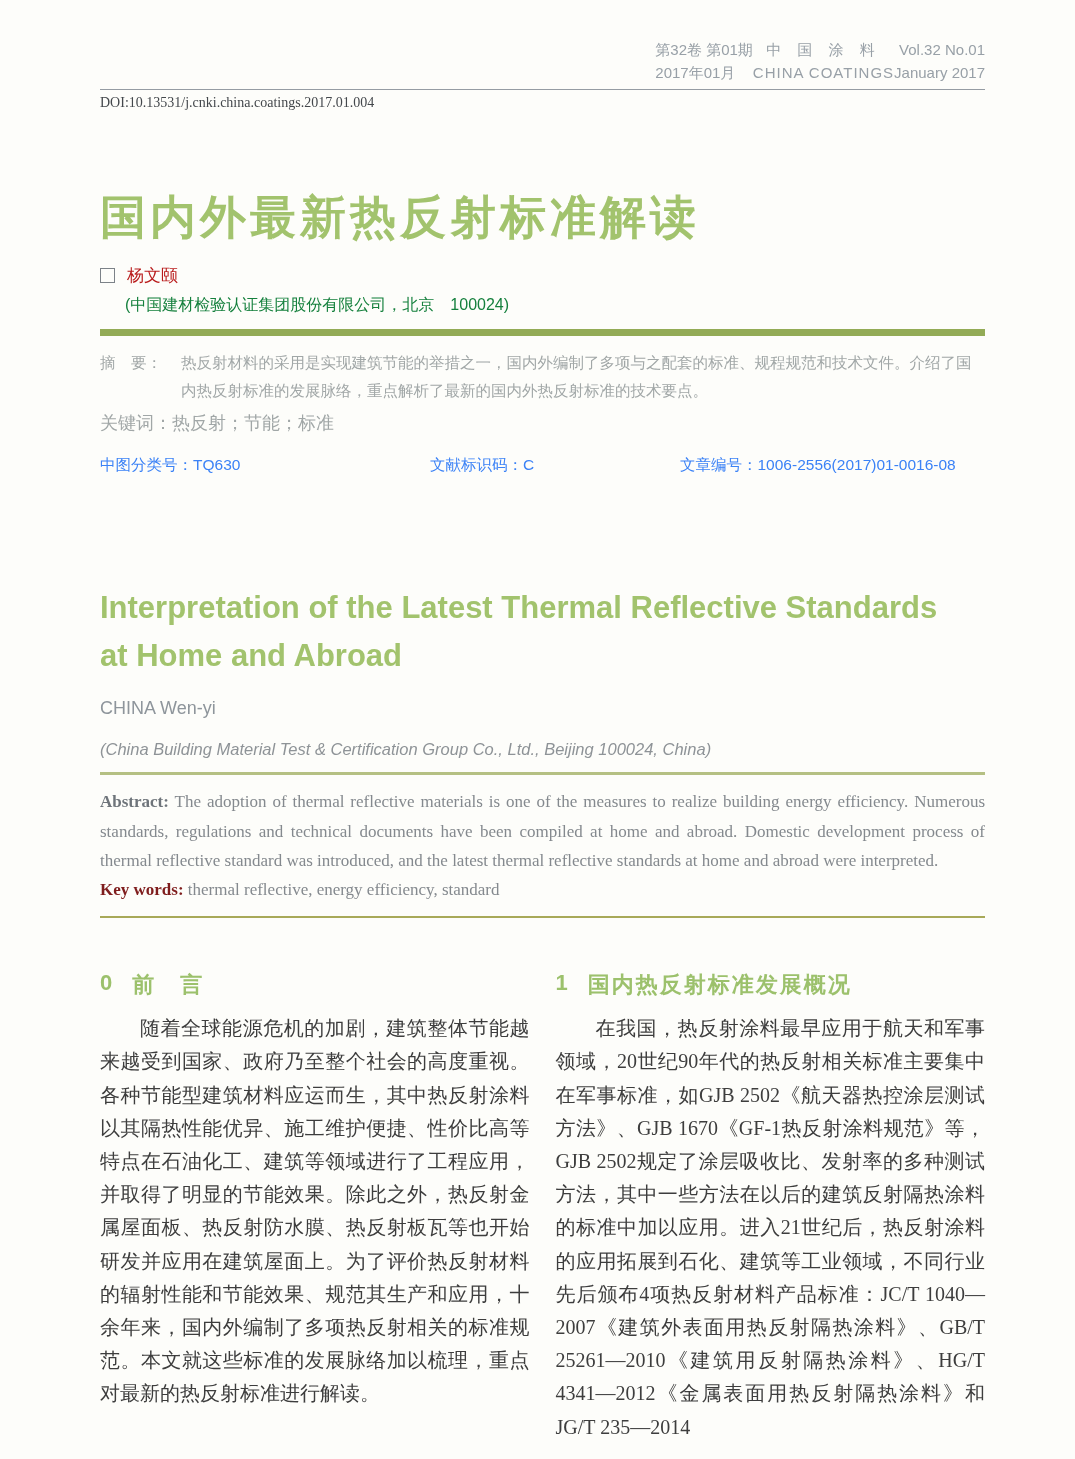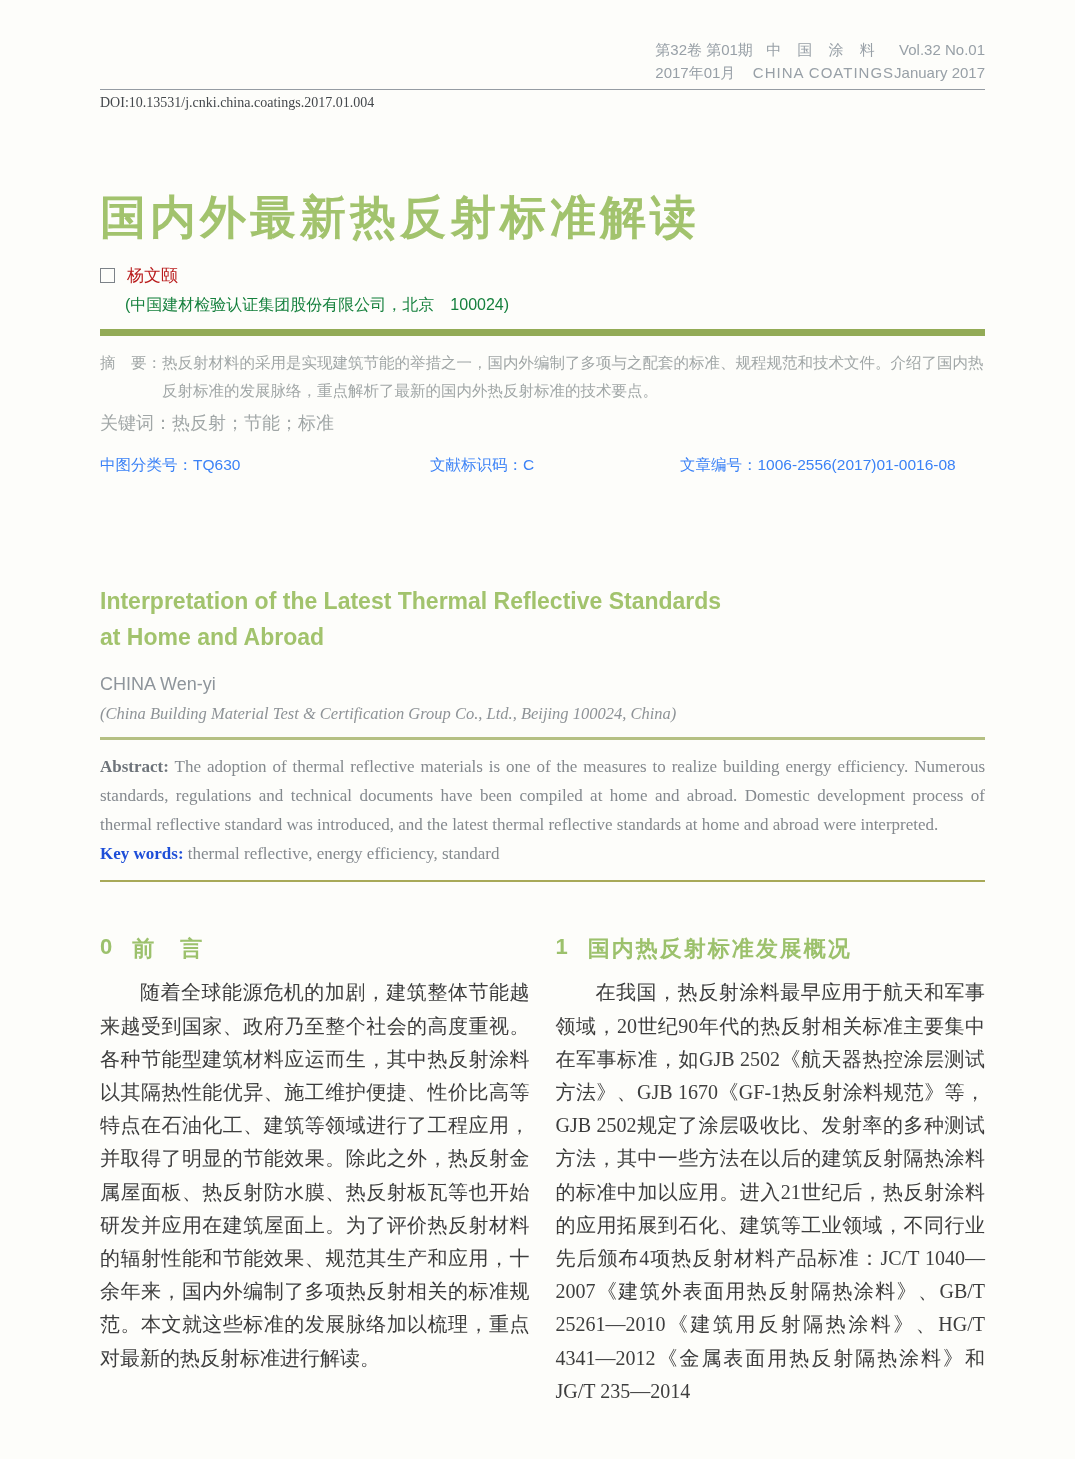--- a/index.html
+++ b/index.html
@@ -25,43 +25,43 @@
   
   .cn-title{margin-top:81px;color:#a2c36d;font-size:46px;font-weight:bold;
     letter-spacing:4px;line-height:1.1;}
   .author-row{margin-top:22px;color:#b91c1c;font-size:17px;display:flex;align-items:center;}
   .author-box{display:inline-block;width:13px;height:13px;border:1.5px solid #7c8288;
     margin-right:12px;}
   .cn-affil{margin-top:8px;padding-left:25px;color:#15803d;font-size:16px;}
   .green-bar{margin-top:13px;height:7px;background:#93ab56;}
 
   
-  .cn-abs{margin-top:13px;color:#a1a7a7;font-size:15.5px;line-height:1.8;display:flex;}
+  .cn-abs{margin-top:13px;color:#a1a7a7;font-size:15.5px;line-height:1.8;display:flex;gap:19px;}
   .cn-abs .lbl{flex:none;white-space:nowrap;}
   .cn-abs .txt{flex:1;}
   .cn-kw{margin-top:2px;color:#a1a7a7;font-size:18px;line-height:1.8;}
   .clc-row{margin-top:16px;color:#3b82f6;font-size:15.5px;display:flex;}
   .clc-row .c1{width:330px;}
   .clc-row .c2{width:250px;}
   .clc-row .c3{flex:1;}
 
   
-  .en-title{margin-top:108px;color:#a2c36d;font-size:23px;font-weight:bold;
+  .en-title{margin-top:108px;color:#a2c36d;font-size:31px;font-weight:bold;
     line-height:1.55;letter-spacing:0px;}
   .en-author{margin-top:18px;color:#8e959b;font-size:18px;}
-  .en-affil{margin-top:9px;color:#8e9397;font-size:16.5px;font-style:italic;
-    font-family:Liberation Serif, serif;}
+  .en-affil{margin-top:21px;color:#8e9397;font-size:16.5px;font-style:italic;
+    font-family:Liberation Sans, sans-serif;}
   .thin-green{margin-top:13px;border-top:3px solid #b5c083;}
 
   
   .en-abs{margin-top:12px;color:#84898e;font-size:17px;line-height:1.72;
     font-family:"Liberation Serif",serif;text-align:justify;}
   .en-abs b{color:#6e747a;}
   .en-kw{color:#84898e;font-size:17px;line-height:1.72;font-family:"Liberation Serif",serif;}
-  .en-kw b{color:#1d4ed8;}
+  .en-kw b{color:#7f1d1d;}
   .thin-olive{margin-top:12px;border-top:2px solid #a8a958;}
 
   
   .columns{margin-top:52px;display:flex;gap:26px;}
   .col{flex:1;min-width:0;}
   .sec-head{color:#9cc16c;font-size:22px;font-weight:bold;display:flex;}
   .sec-head .num{margin-right:20px;}
   .sec-head .ttl{letter-spacing:2px;}
   .body-p{margin-top:12px;color:#3d3d3d;font-size:20px;line-height:1.66;
     font-family:"Liberation Serif",serif;text-align:justify;text-indent:2em;}

